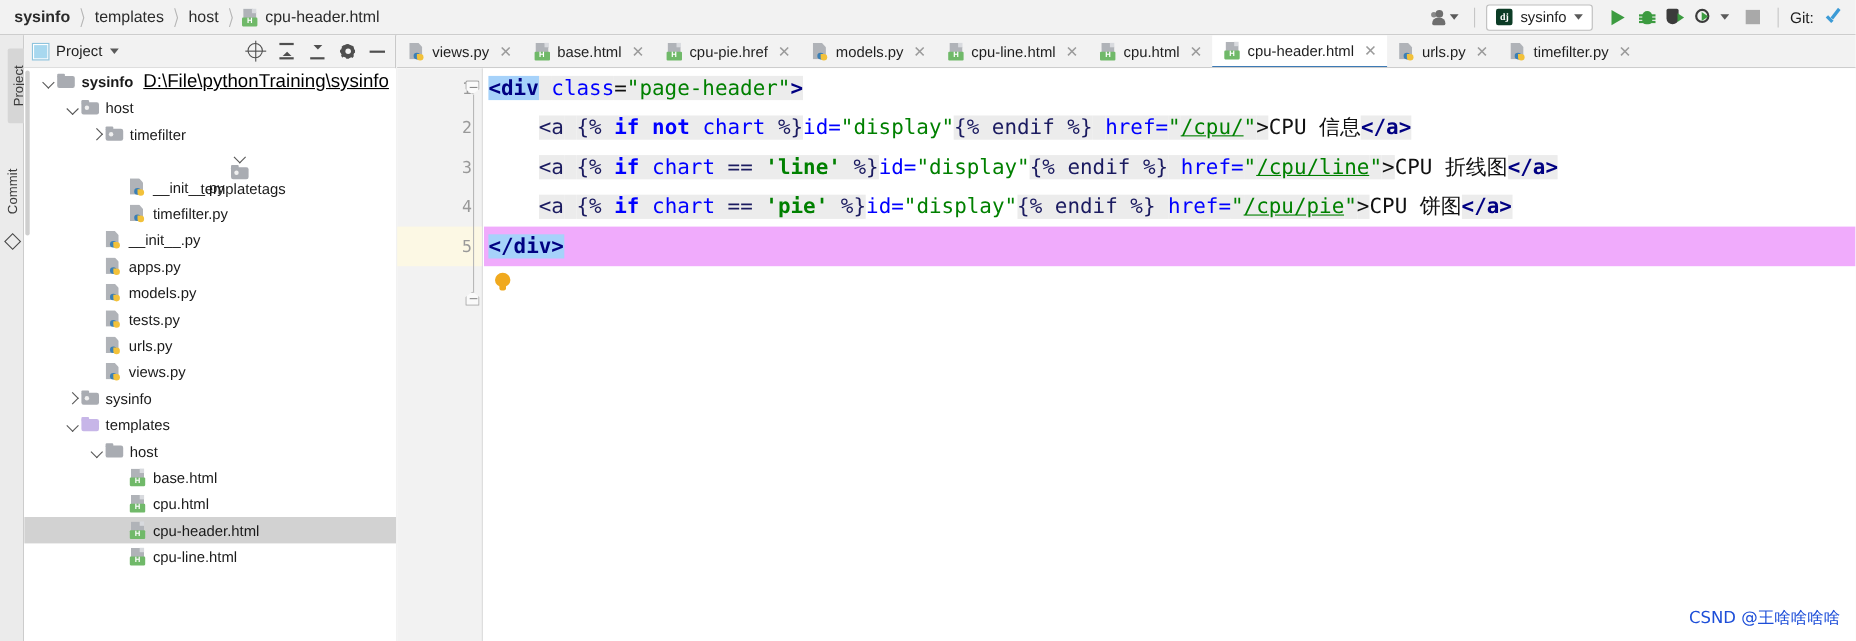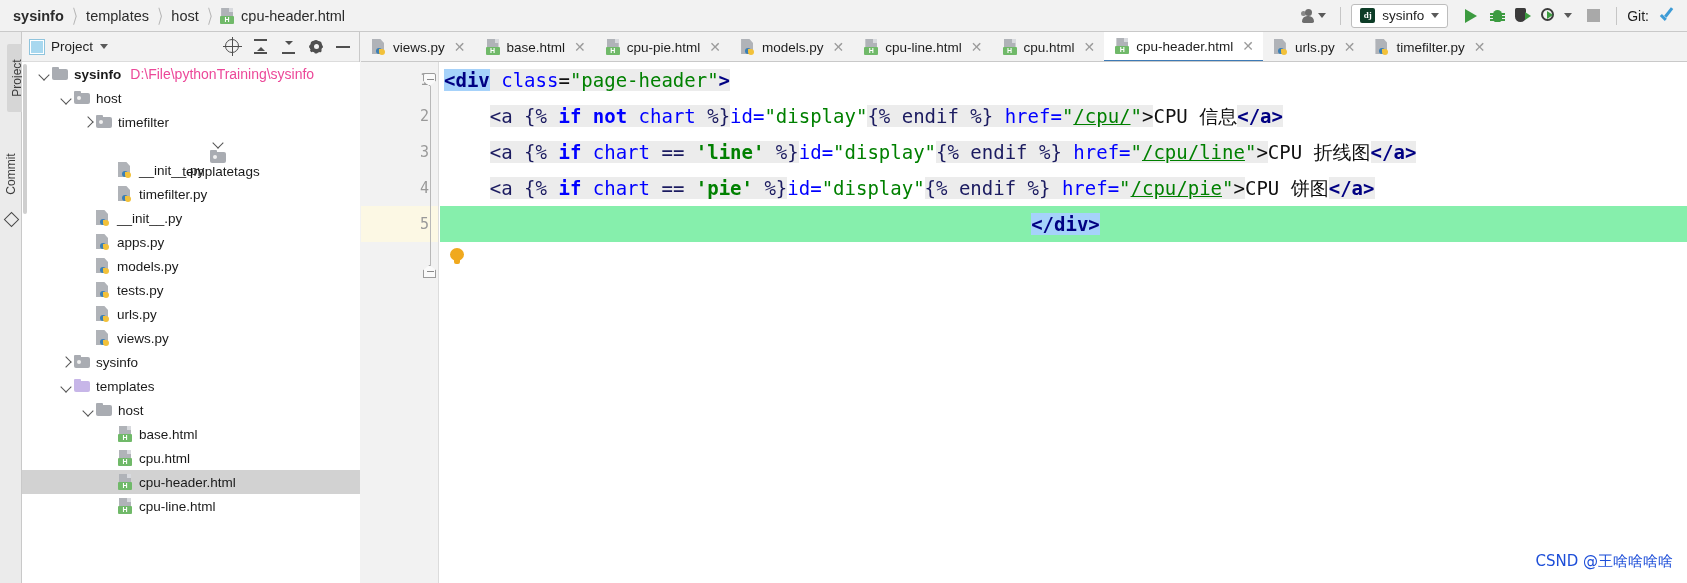--- a/index.html
+++ b/index.html
@@ -452,22 +452,23 @@
     left: 4px; top: 4px;
     width: 7px; height: 7px;
     border-right: 1.7px solid #555;
     border-bottom: 1.7px solid #555;
     transform: rotate(-45deg);
   }
   .tlabel { margin-left: 6px; }
   .tlabel.bold { font-weight: bold; }
   .tpath {
     margin-left: 9px;
-    color: #ec4899;
-    font-size: 14px;
+    color: #000000;
+    font-size: 17px;
+    text-decoration: underline;
   }
   .tree-scroll {
     position: absolute;
     left: 1px; top: 2px;
     width: 4px; height: 150px;
     background: #cfcfcf;
     border-radius: 2px;
   }
 
   
@@ -591,21 +592,21 @@
   .cline {
     height: 36px;
     line-height: 36px;
     font-family: "DejaVu Sans Mono", monospace;
     font-size: 19px;
     white-space: pre;
     padding-left: 4px;
     box-sizing: border-box;
     letter-spacing: 0px;
   }
-  .cline.hl { background: #86efac; text-align: center; }
+  .cline.hl { background: #f0abfc; }
 
   
   .tk-tag      { color: #000082; font-weight: bold; }
   .tk-tagplain { color: #1b1b60; }
   .tk-attr     { color: #0000ff; }
   .tk-str      { color: #008000; }
   .tk-url      { color: #008000; text-decoration: underline; }
   .tk-txt      { color: #111111; }
   .tk-kw       { color: #0000ff; font-weight: bold; }
   .tk-var      { color: #0000ff; text-align: center; }
@@ -944,21 +945,21 @@
             </span>
             <span>base.html</span>
             <span class="xmark">✕</span>
           </div>
           <div class="etab">
             <span class="icon-html">
               <span class="pg"></span>
               <span class="fold"></span>
               <span class="hbar">H</span>
             </span>
-            <span>cpu-pie.html</span>
+            <span>cpu-pie.href</span>
             <span class="xmark">✕</span>
           </div>
           <div class="etab">
             <span class="icon-py">
               <span class="pg"></span>
               <span class="b1"></span>
               <span class="b2"></span>
             </span>
             <span>models.py</span>
             <span class="xmark">✕</span>

